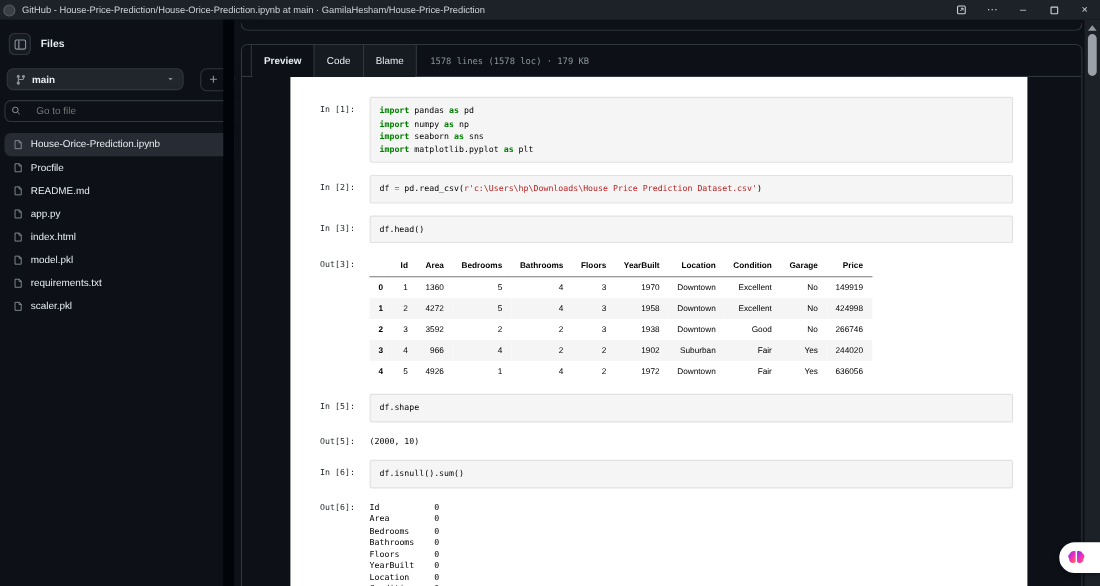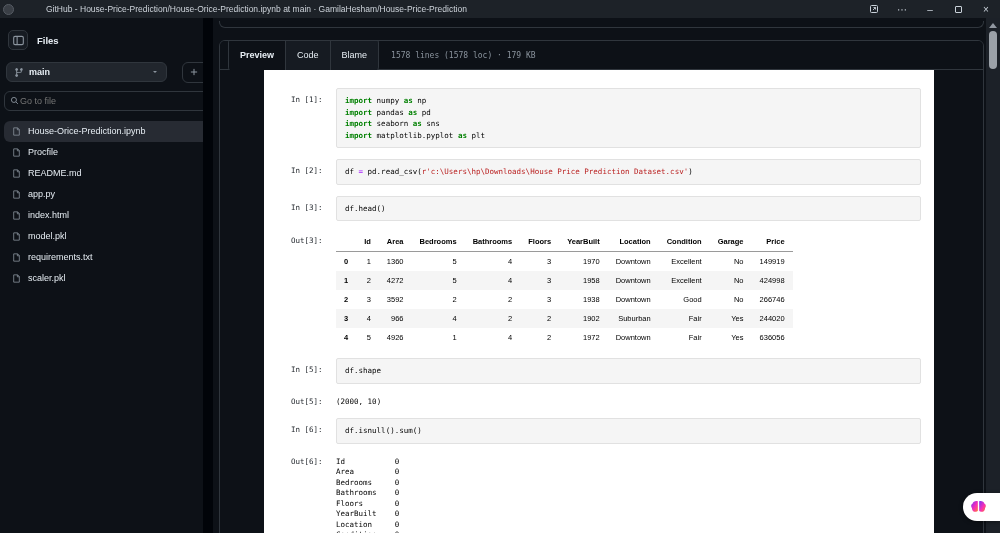--- a/index.html
+++ b/index.html
@@ -4,21 +4,21 @@
 <style>
   * { margin:0; padding:0; box-sizing:border-box; }
   html,body { width:1000px; height:533px; overflow:hidden; background:#0d1117;
               font-family:"Liberation Sans", sans-serif; }
 
   
   .titlebar { position:absolute; top:0; left:0; width:1000px; height:18px;
               background:#1d2228; display:flex; align-items:center; color:#c9d1d9; }
   .app-icon { width:11px; height:11px; border-radius:50%; background:#3a3f46;
               border:1px solid #565c64; margin-left:3px; }
-  .title-text { font-size:8.5px; margin-left:32px; color:#cdd3da; white-space:nowrap; }
+  .title-text { font-size:8.5px; margin-left:6px; color:#cdd3da; white-space:nowrap; }
   .win-controls { margin-left:auto; display:flex; align-items:center; height:18px; }
   .win-btn { width:28px; height:18px; display:flex; align-items:center; justify-content:center;
              color:#c9d1d9; font-size:10px; }
   .maximize-glyph { width:7px; height:7px; border:1px solid #c9d1d9; border-radius:1px; }
   .tabrestore-glyph svg { display:block; }
 
   
   .sidebar { position:absolute; top:18px; left:0; width:235px; bottom:0;
              background:#0d1117; border-right:1px solid #21262d; padding:10px 4px; }
   .sidebar-head { display:flex; align-items:center; gap:9px; margin:2px 0 12px 4px; }
@@ -26,21 +26,21 @@
                background:#161b22; display:flex; align-items:center; justify-content:center; }
   .sidebar-title { color:#e6edf3; font-weight:bold; font-size:9.5px; }
   .branch-row { display:flex; gap:15px; margin:0 2px 8px 2px; }
   .branch-btn { flex:1; height:20px; background:#21262d; border:1px solid #30363d;
                 border-radius:6px; display:flex; align-items:center; padding:0 7px; gap:5px; }
   .branch-name { color:#e6edf3; font-size:9px; font-weight:bold; flex:1; text-align:left; }
   .mini-group { display:flex; border:1px solid #30363d; border-radius:6px; overflow:hidden; }
   .mini-btn { width:22px; height:18.5px; display:flex; align-items:center; justify-content:center;
               background:transparent; }
   .mini-btn + .mini-btn { border-left:1px solid #30363d; }
-  .gotofile { display:flex; align-items:center; gap:1px; height:20px; margin:0 2px 10px 0;
+  .gotofile { display:flex; align-items:center; gap:14px; height:20px; margin:0 2px 10px 0;
               border:1px solid #30363d; border-radius:6px; padding:0 5px; background:#0d1117; }
   .gotofile input { flex:1; background:transparent; border:none; outline:none;
                     color:#8b949e; font-size:9px; font-family:"Liberation Sans",sans-serif; }
   .kbd-hint { border:1px solid #30363d; border-radius:3px; color:#8b949e; font-size:8px;
               padding:0 3.5px; line-height:11px; }
   .file-list { display:flex; flex-direction:column; }
   .file-row { display:flex; align-items:center; gap:7px; height:21px; padding:0 8px;
               border-radius:6px; color:#e6edf3; font-size:9px; }
   .file-row.selected { background:#272b33; }
 
@@ -333,22 +333,22 @@
         </div>
       </div>
     </div>
 
     <div class="nb-area">
       <div class="nb-page" id="nb-cells">
           <div class="nb-row kind-code">
             <div class="nb-prompt">In [1]:</div>
             <div class="nb-content">
               <div class="code-box">
+                <div class="code-line"><span class="tk-k">import</span><span class="tk-p"> pandas </span><span class="tk-k">as</span><span class="tk-p"> pd</span></div>
                 <div class="code-line"><span class="tk-k">import</span><span class="tk-p"> numpy </span><span class="tk-k">as</span><span class="tk-p"> np</span></div>
-                <div class="code-line"><span class="tk-k">import</span><span class="tk-p"> pandas </span><span class="tk-k">as</span><span class="tk-p"> pd</span></div>
                 <div class="code-line"><span class="tk-k">import</span><span class="tk-p"> seaborn </span><span class="tk-k">as</span><span class="tk-p"> sns</span></div>
                 <div class="code-line"><span class="tk-k">import</span><span class="tk-p"> matplotlib.pyplot </span><span class="tk-k">as</span><span class="tk-p"> plt</span></div>
               </div>
             </div>
           </div>
           <div class="nb-row kind-code">
             <div class="nb-prompt">In [2]:</div>
             <div class="nb-content">
               <div class="code-box">
                 <div class="code-line"><span class="tk-p">df </span><span class="tk-o">=</span><span class="tk-p"> pd.read_csv(</span><span class="tk-s">r'c:\Users\hp\Downloads\House Price Prediction Dataset.csv'</span><span class="tk-p">)</span></div>

